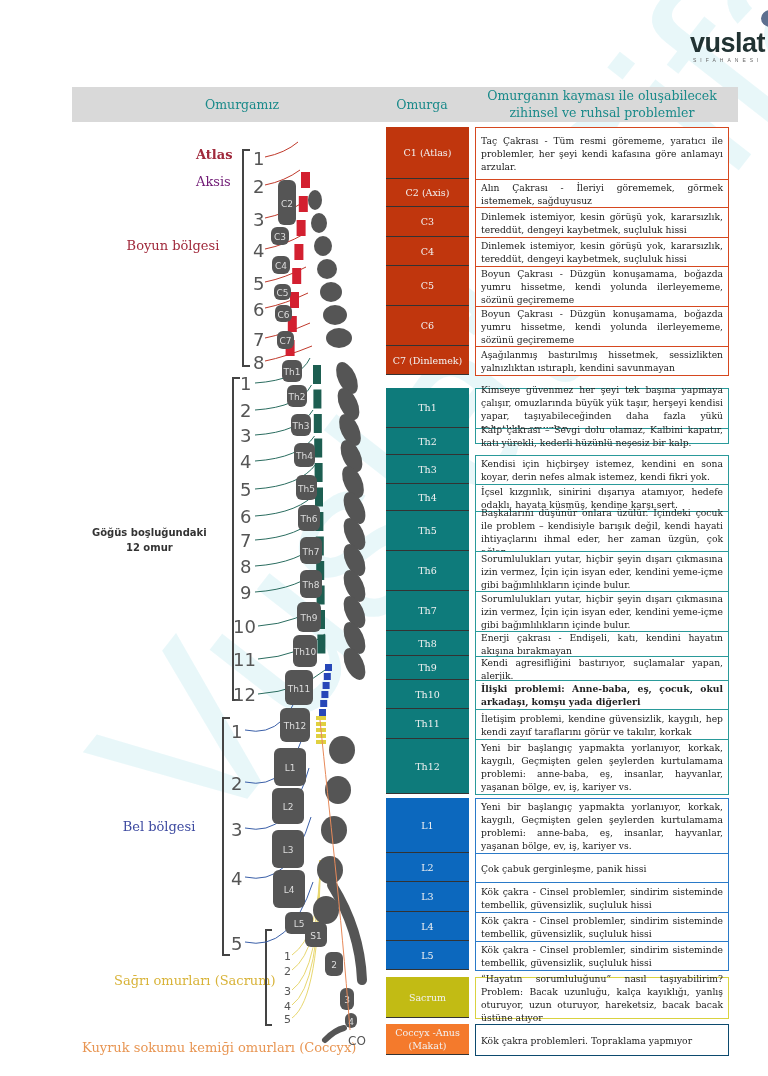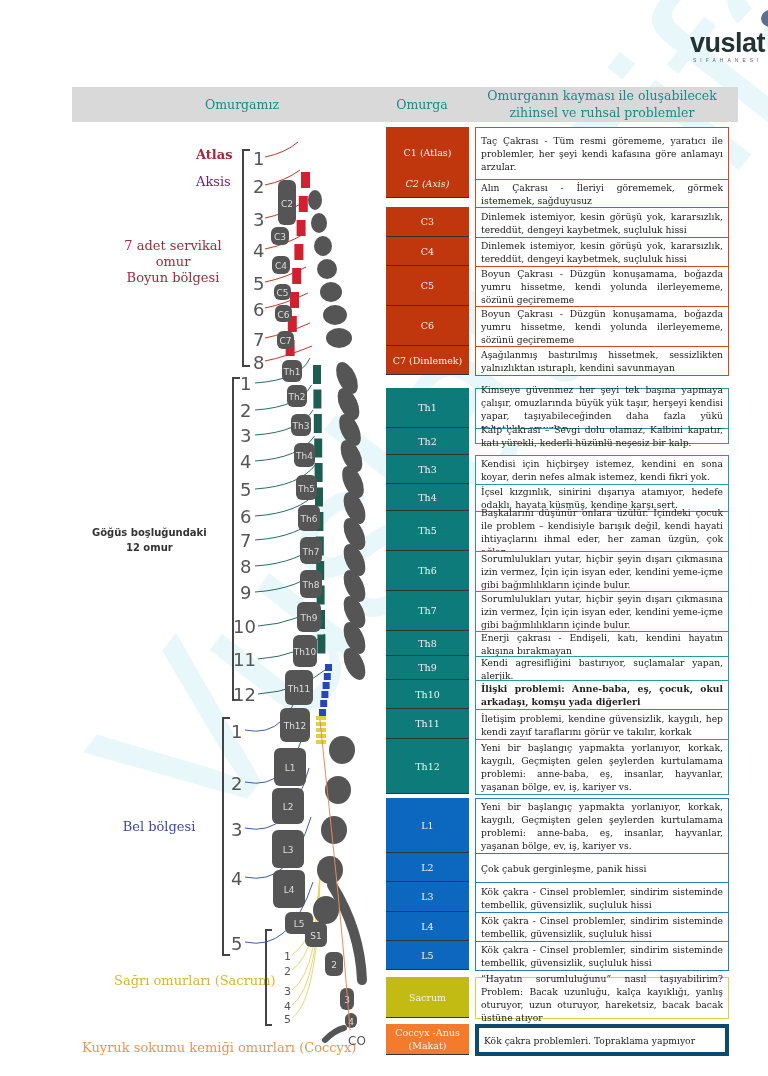--- a/index.html
+++ b/index.html
@@ -19,21 +19,21 @@
   .col-desc{position:absolute;left:475px;width:254px;font-size:9.2px;color:#222;line-height:13px;padding:4px 5px;box-sizing:border-box;text-align:justify;text-align-last:left;background:#fff;z-index:1;display:flex;align-items:center;}
   .red{background:#c0360d;}
   .teal{background:#0e7b7b;}
   .blue{background:#0c68be;}
   .olive{background:#c2bb14;}
   .orange{background:#f47a2c;}
   .d-red{border:1px solid #d6481f;}
   .d-teal{border:1px solid #2a9a9a;}
   .d-blue{border:1px solid #2a7ac8;}
   .d-olive{border:1px solid #d9d240;}
-  .d-orange{border:4px solid #0c4a6e;}
+  .d-orange{border:1px solid #0c4a6e;}
   .diag{position:absolute;left:0;top:130px;width:385px;height:940px;z-index:1;}
   .lbl{position:absolute;font-size:13px;line-height:16px;text-align:center;}
 </style>
 </head>
 <body>
 
 <div class="watermark">Vuslat Şifahanesi</div>
 
 <div class="logo">
   <span class="logo-text">vuslat</span>
@@ -226,39 +226,38 @@
       <ellipse cx="326" cy="910" rx="13" ry="14" fill="#555"></ellipse>
       <path d="M332 885 Q360 930 362 980" stroke="#555" stroke-width="10" fill="none" stroke-linecap="round"></path>
       <path d="M325 1040 Q335 1030 344 1028" stroke="#555" stroke-width="6" fill="none" stroke-linecap="round"></path>
       <path d="M320 720 C330 820 340 900 350 1030" stroke="#e88a5a" stroke-width="1" fill="none"></path>
     </g>
 </svg>
 
 <div class="lbl" style="left:196px;top:147px;color:#a0293b;font-weight:bold;">Atlas</div>
 <div class="lbl" style="left:196px;top:174px;color:#701a75;">Aksis</div>
 <div class="lbl" style="left:108px;top:238px;width:130px;color:#a0293b;">
-  <div>7 adet servikal omur</div>
   <div>Boyun bölgesi</div>
 </div>
 <div class="lbl" style="left:92px;top:525px;text-align:center;font-family:'DejaVu Sans',sans-serif;font-weight:bold;font-size:10px;color:#333;line-height:15px;">
   <div>Göğüs boşluğundaki</div>
   <div>12 omur</div>
 </div>
 <div class="lbl" style="left:96px;top:819px;width:126px;color:#3d4aa0;">
   <div>Bel bölgesi</div>
 </div>
 <div class="lbl" style="left:114px;top:973px;color:#d8b338;">Sağrı omurları (Sacrum)</div>
 <div class="lbl" style="left:82px;top:1040px;color:#e89552;">Kuyruk sokumu kemiği omurları (Coccyx)</div>
 
 <div id="rows">
     <div class="col-name red" style="top: 127px; height: 52px;">C1 (Atlas)</div>
     <div class="col-desc d-red" style="top: 127px; height: 53px;">
       <span>Taç Çakrası - Tüm resmi görememe, yaratıcı ile problemler, her şeyi kendi kafasına göre anlamayı arzular.</span>
     </div>
-    <div class="col-name red" style="top: 170px; height: 28px; font-style: italic;">C2 (Axis)</div>
+    <div class="col-name red" style="top: 179px; height: 28px;">C2 (Axis)</div>
     <div class="col-desc d-red" style="top: 179px; height: 29px;">
       <span>Alın Çakrası - İleriyi görememek, görmek istememek, sağduyusuz</span>
     </div>
     <div class="col-name red" style="top: 207px; height: 30px;">C3</div>
     <div class="col-desc d-red" style="top: 207px; height: 31px;">
       <span>Dinlemek istemiyor, kesin görüşü yok, kararsızlık, tereddüt, dengeyi kaybetmek, suçluluk hissi</span>
     </div>
     <div class="col-name red" style="top: 237px; height: 29px;">C4</div>
     <div class="col-desc d-red" style="top: 237px; height: 30px;">
       <span>Dinlemek istemiyor, kesin görüşü yok, kararsızlık, tereddüt, dengeyi kaybetmek, suçluluk hissi</span>

